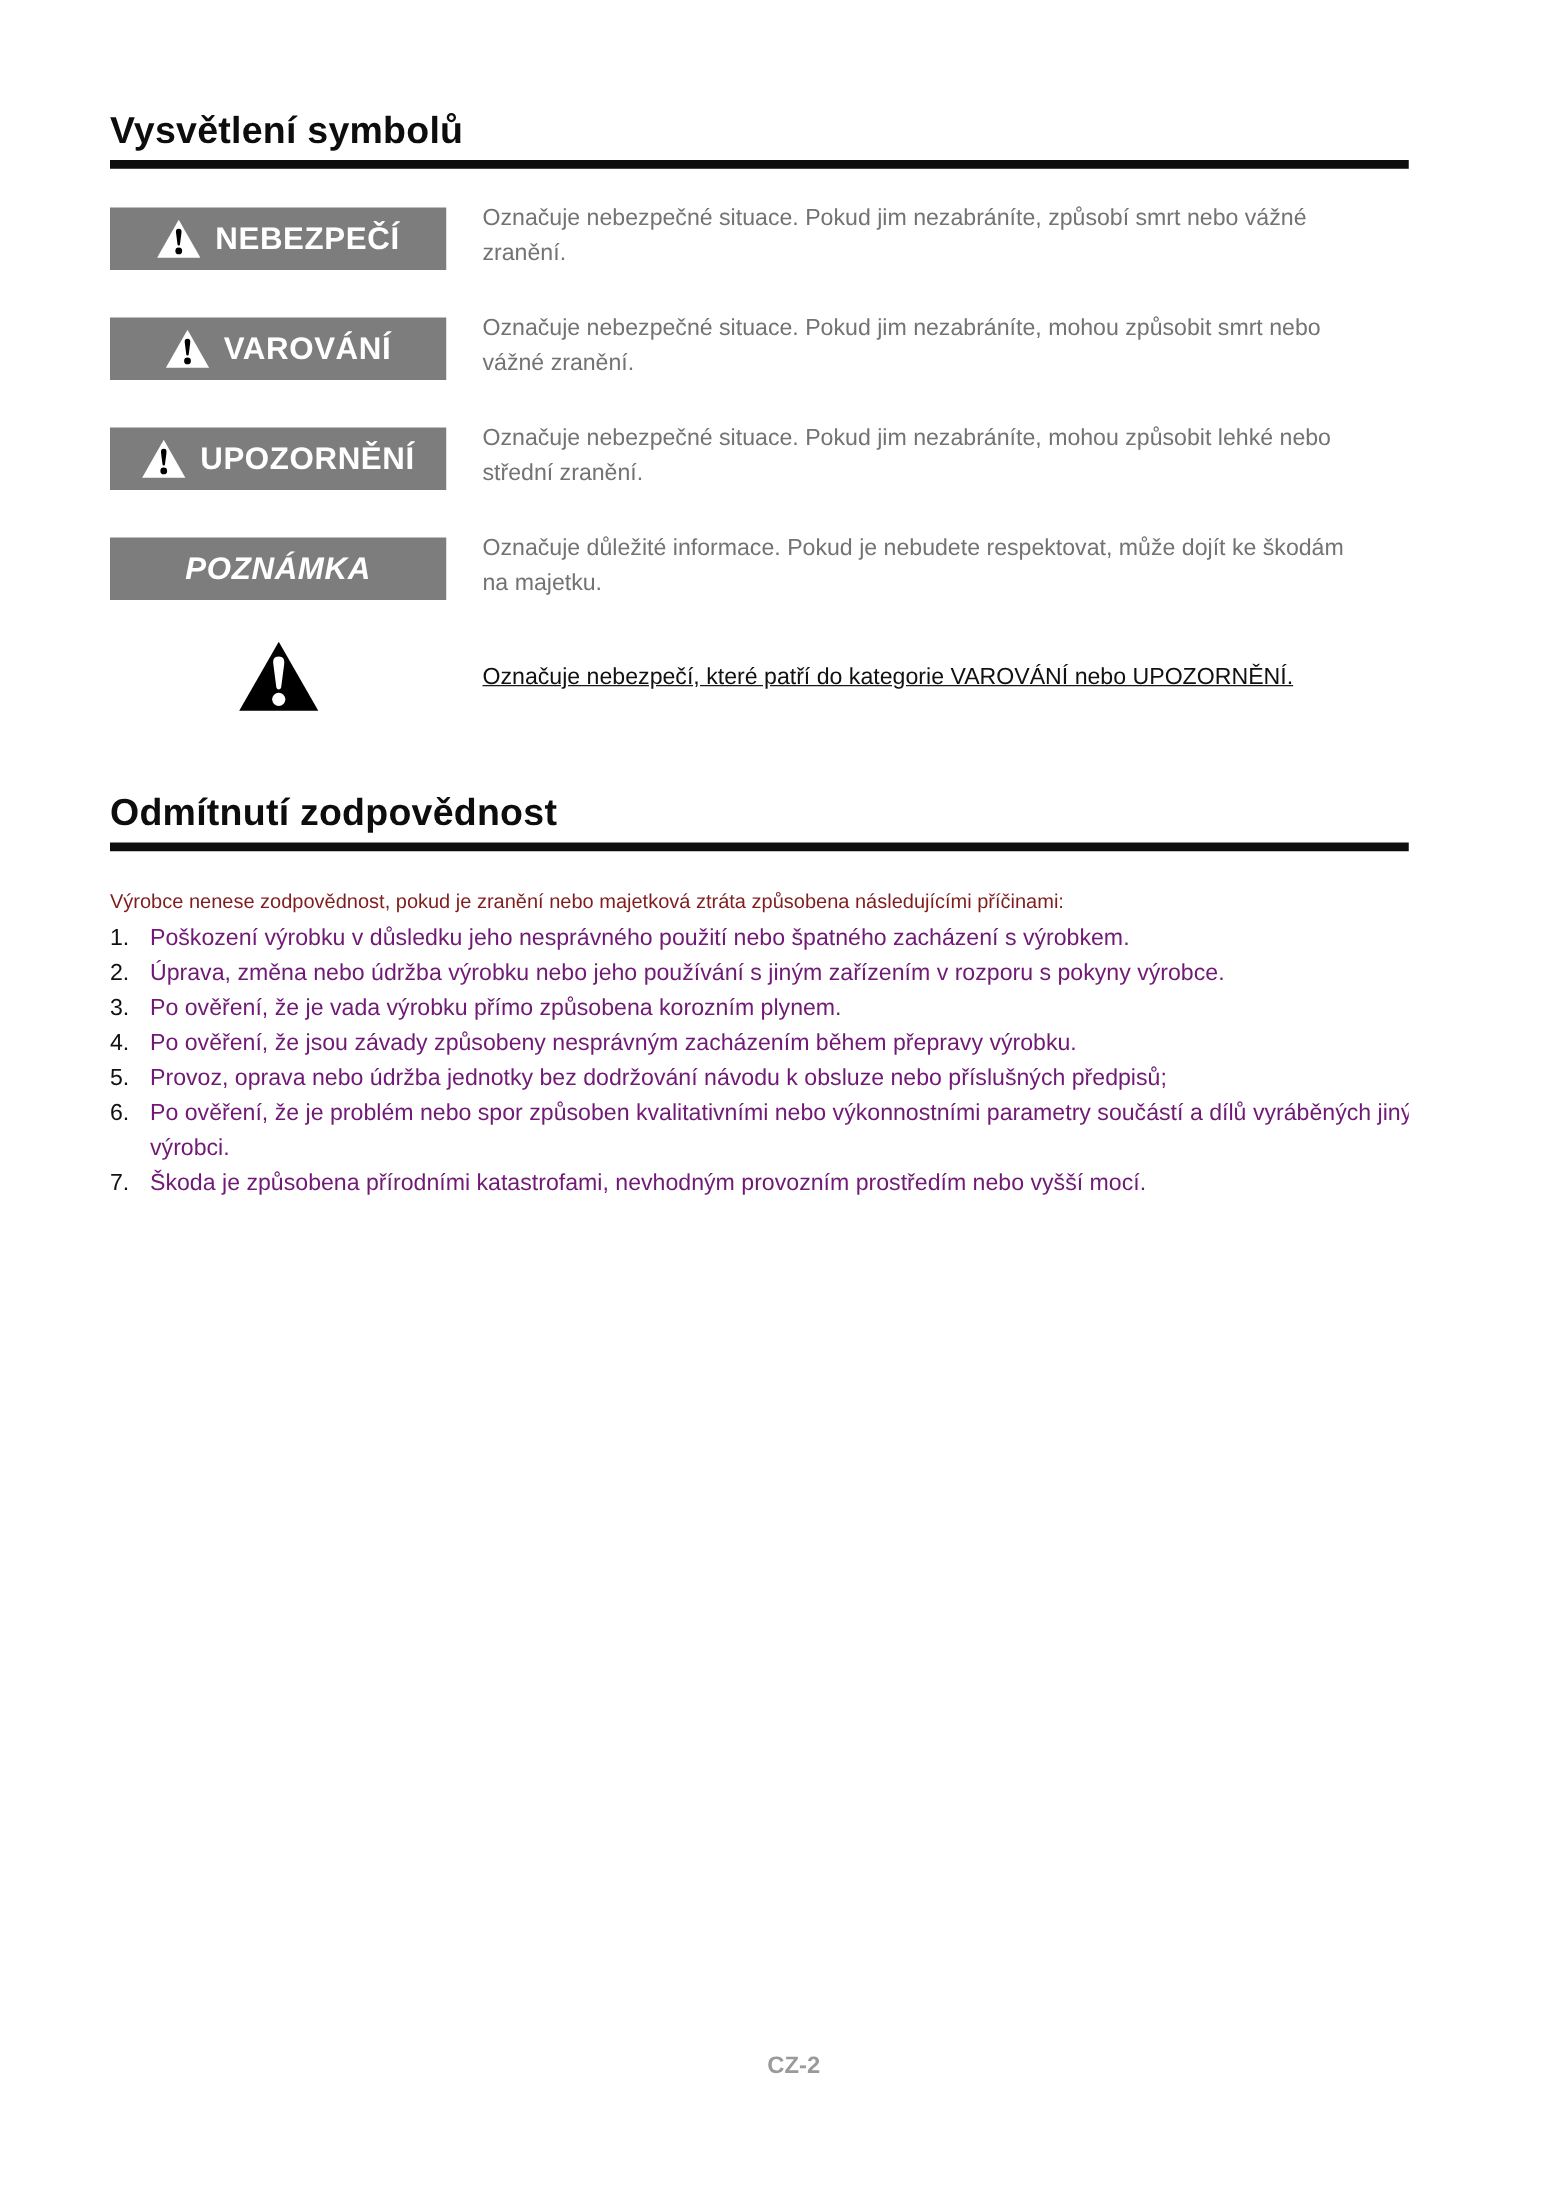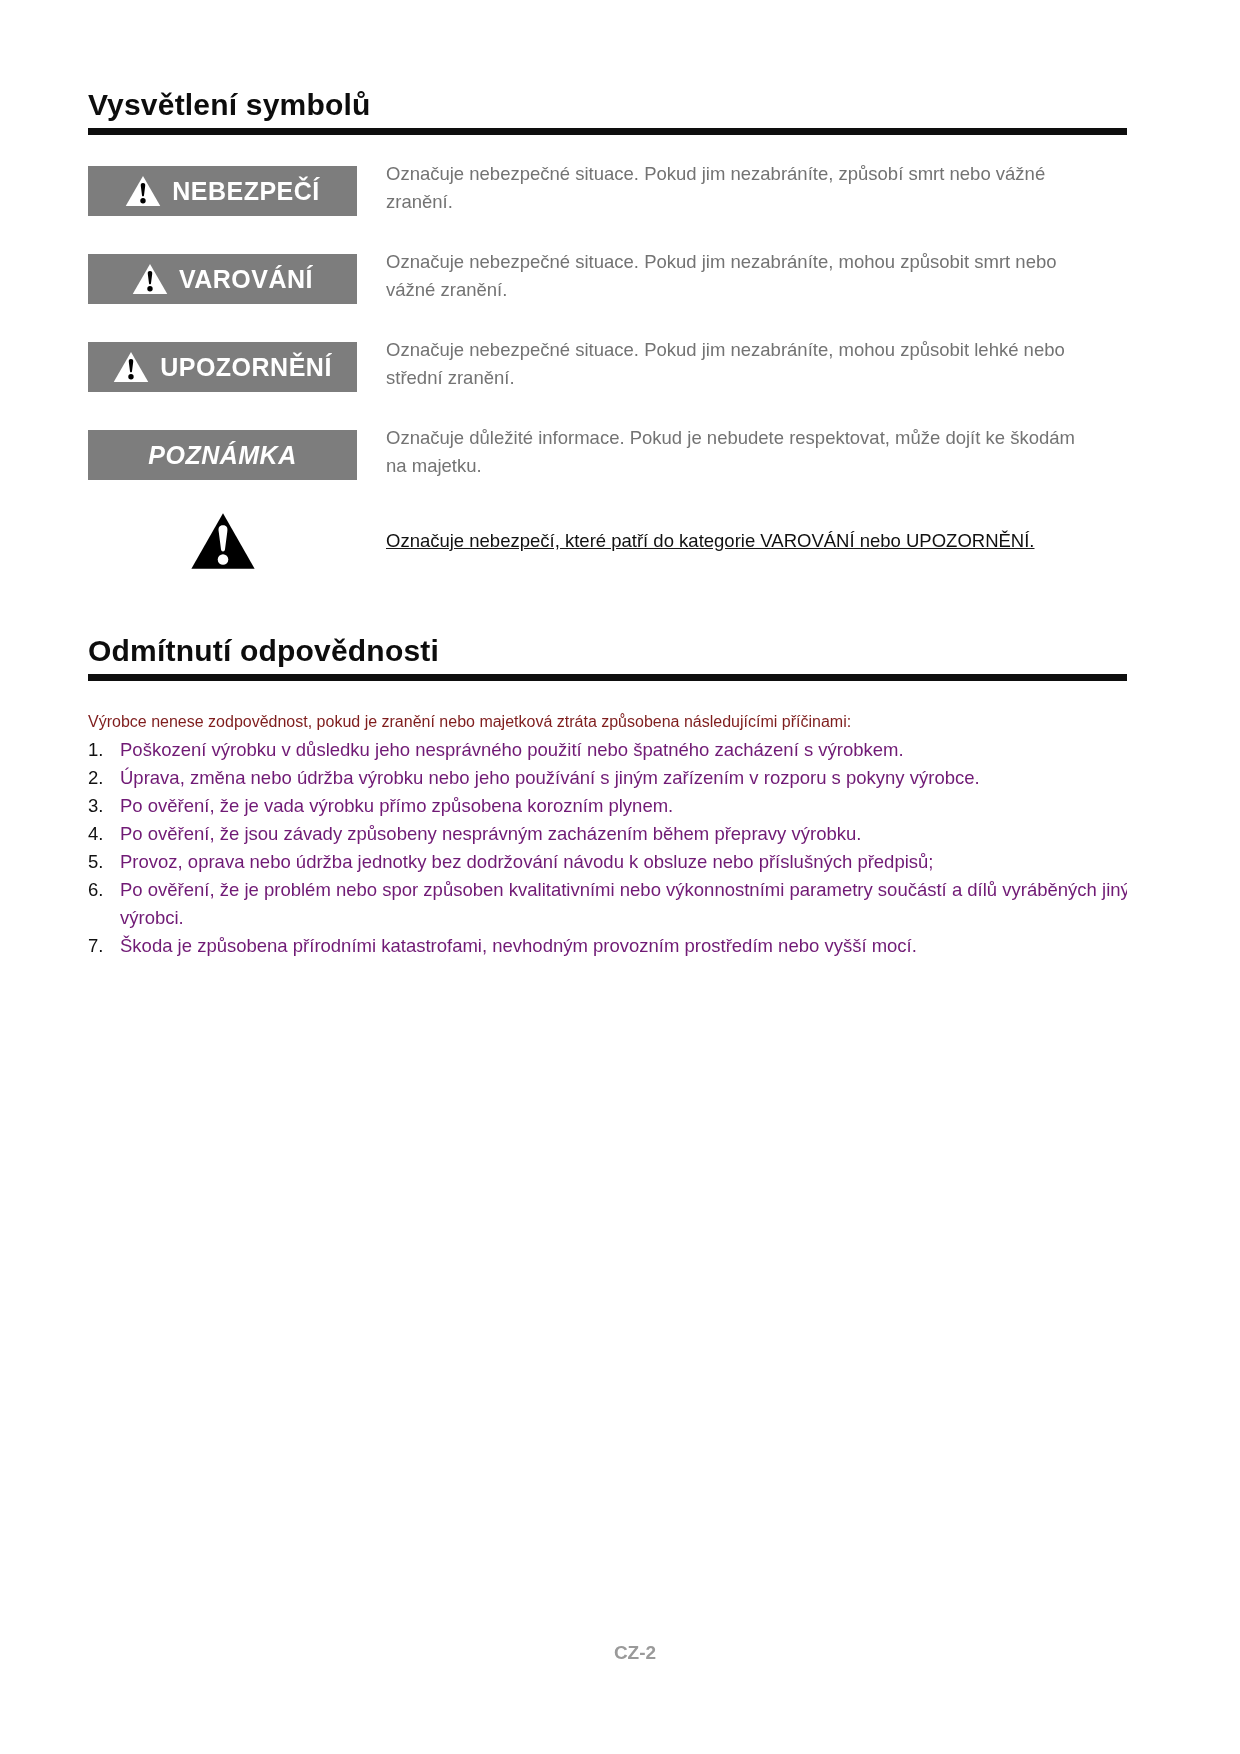--- a/index.html
+++ b/index.html
@@ -115,21 +115,21 @@
             <path d="M50 20 C55.5 20 57.5 23.5 56.5 30 L53 57 C52.6 61 47.4 61 47 57 L43.5 30 C42.5 23.5 44.5 20 50 20 Z" fill="#ffffff"></path>
             <circle cx="50" cy="72" r="8" fill="#ffffff"></circle>
           </svg>
         </div>
         <div class="tri-note">Označuje nebezpečí, které patří do kategorie VAROVÁNÍ nebo UPOZORNĚNÍ.</div>
       </div>
 
     </div>
 
     <div class="section2">
-      <h1 class="sec-title">Odmítnutí odpovědnosti</h1>
+      <h1 class="sec-title">Odmítnutí zodpovědnost</h1>
       <div class="rule"></div>
 
       <p class="intro">Výrobce nenese zodpovědnost, pokud je zranění nebo majetková ztráta způsobena následujícími příčinami:</p>
 
       <div class="dlist">
         <div class="ditem">
           <span class="dnum">1.</span>
           <span class="dtext">Poškození výrobku v důsledku jeho nesprávného použití nebo špatného zacházení s výrobkem.</span>
         </div>
         <div class="ditem">

